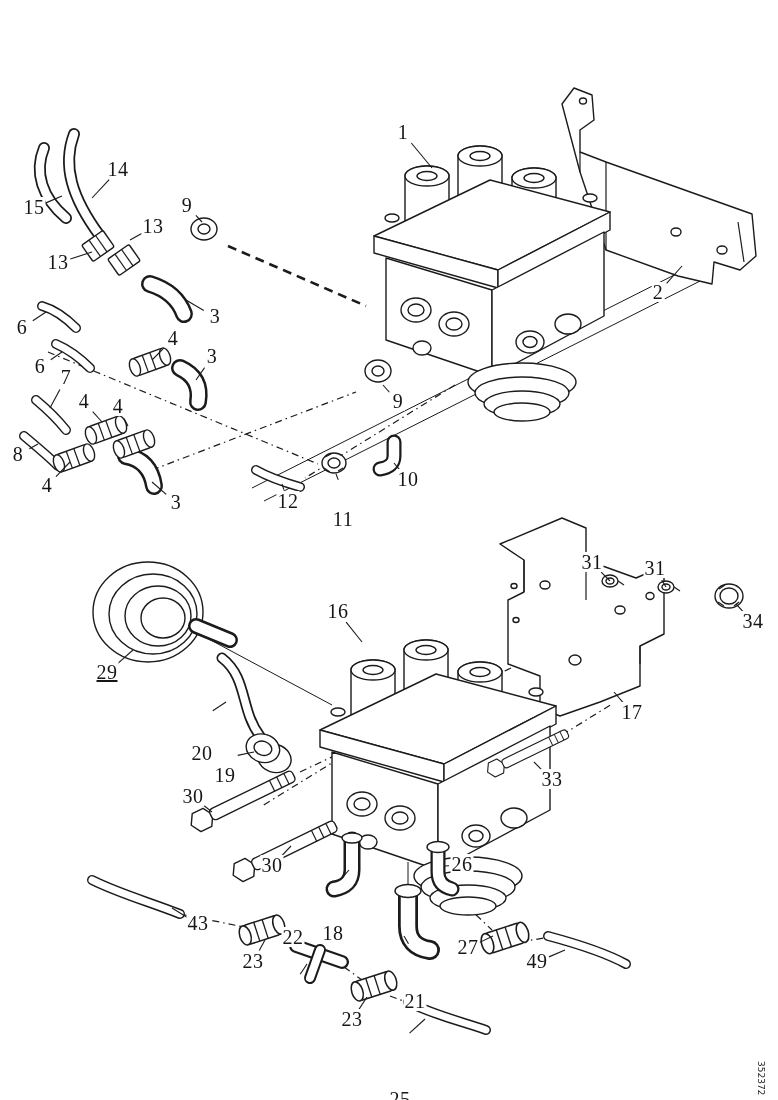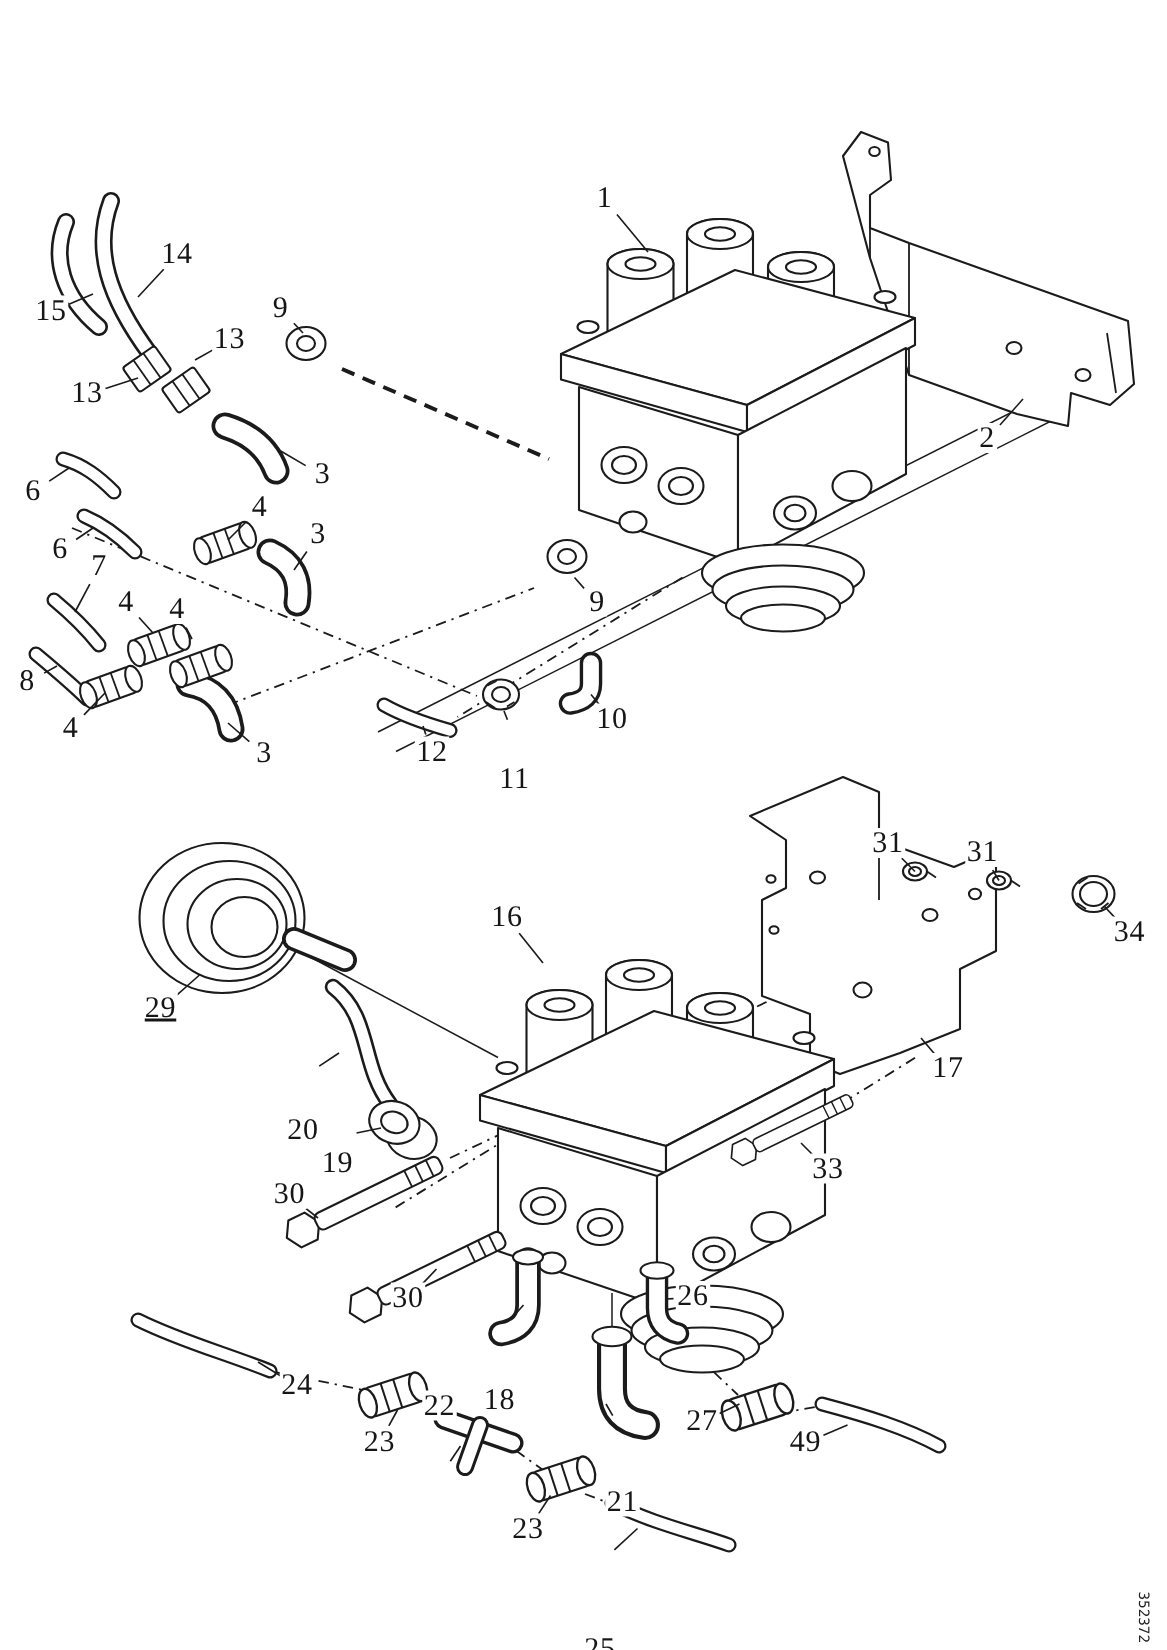--- a/index.html
+++ b/index.html
@@ -340,21 +340,21 @@
       <span class="callout" style="left: 753px; top: 622px;">34</span>
       <span class="callout" style="left: 107px; top: 673px; text-decoration: underline;">29</span>
       <span class="callout" style="left: 632px; top: 713px;">17</span>
       <span class="callout" style="left: 202px; top: 718px; margin-top: 36px;">20</span>
       <span class="callout" style="left: 225px; top: 758px; margin-top: 18px;">19</span>
       <span class="callout" style="left: 193px; top: 797px;">30</span>
       <span class="callout" style="left: 552px; top: 780px;">33</span>
       <span class="callout" style="left: 272px; top: 866px;">30</span>
       <span class="callout" style="left: 462px; top: 865px;">26</span>
       <span class="callout" style="left: 333px; top: 888px; margin-top: 46px;">18</span>
-      <span class="callout" style="left: 198px; top: 924px;">24</span>
+      <span class="callout" style="left: 198px; top: 924px;">43</span>
       <span class="callout" style="left: 468px; top: 948px;">27</span>
       <span class="callout" style="left: 415px; top: 955px; margin-top: 47px;">21</span>
       <span class="callout" style="left: 253px; top: 962px;">23</span>
       <span class="callout" style="left: 537px; top: 962px;">49</span>
       <span class="callout" style="left: 293px; top: 938px;">22</span>
       <span class="callout" style="left: 352px; top: 1020px;">23</span>
       <span class="callout" style="left: 400px; top: 1100px; text-align: center;">25</span>
     </div>
 
   <div class="corner-number">352372</div>

